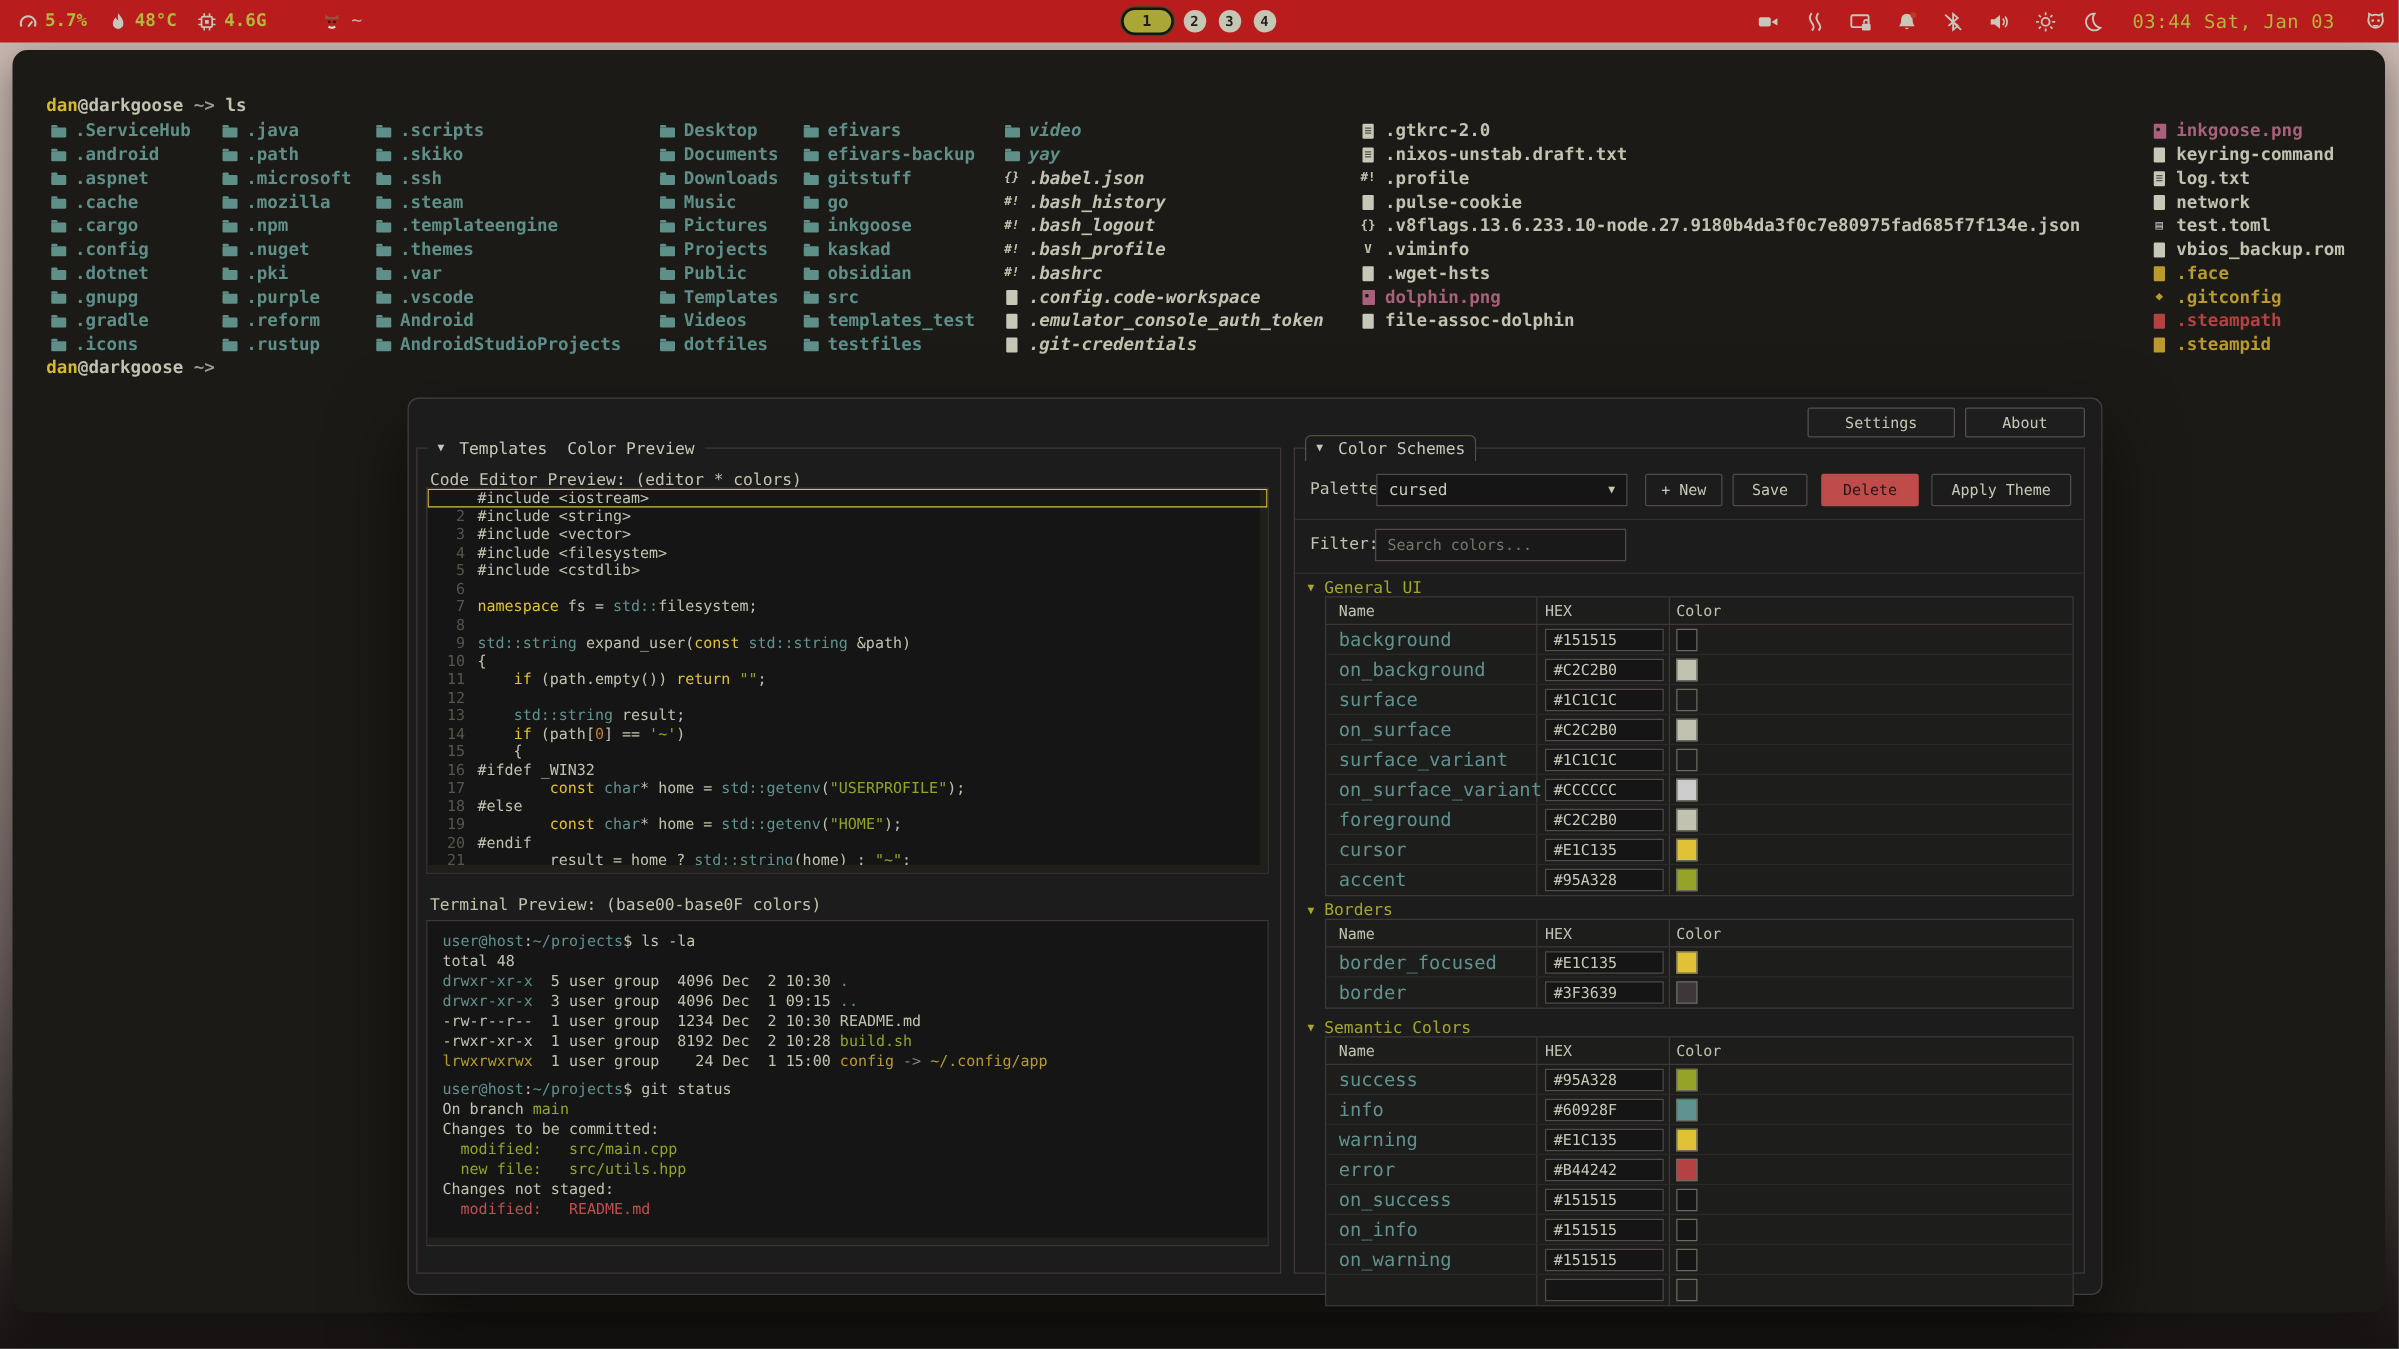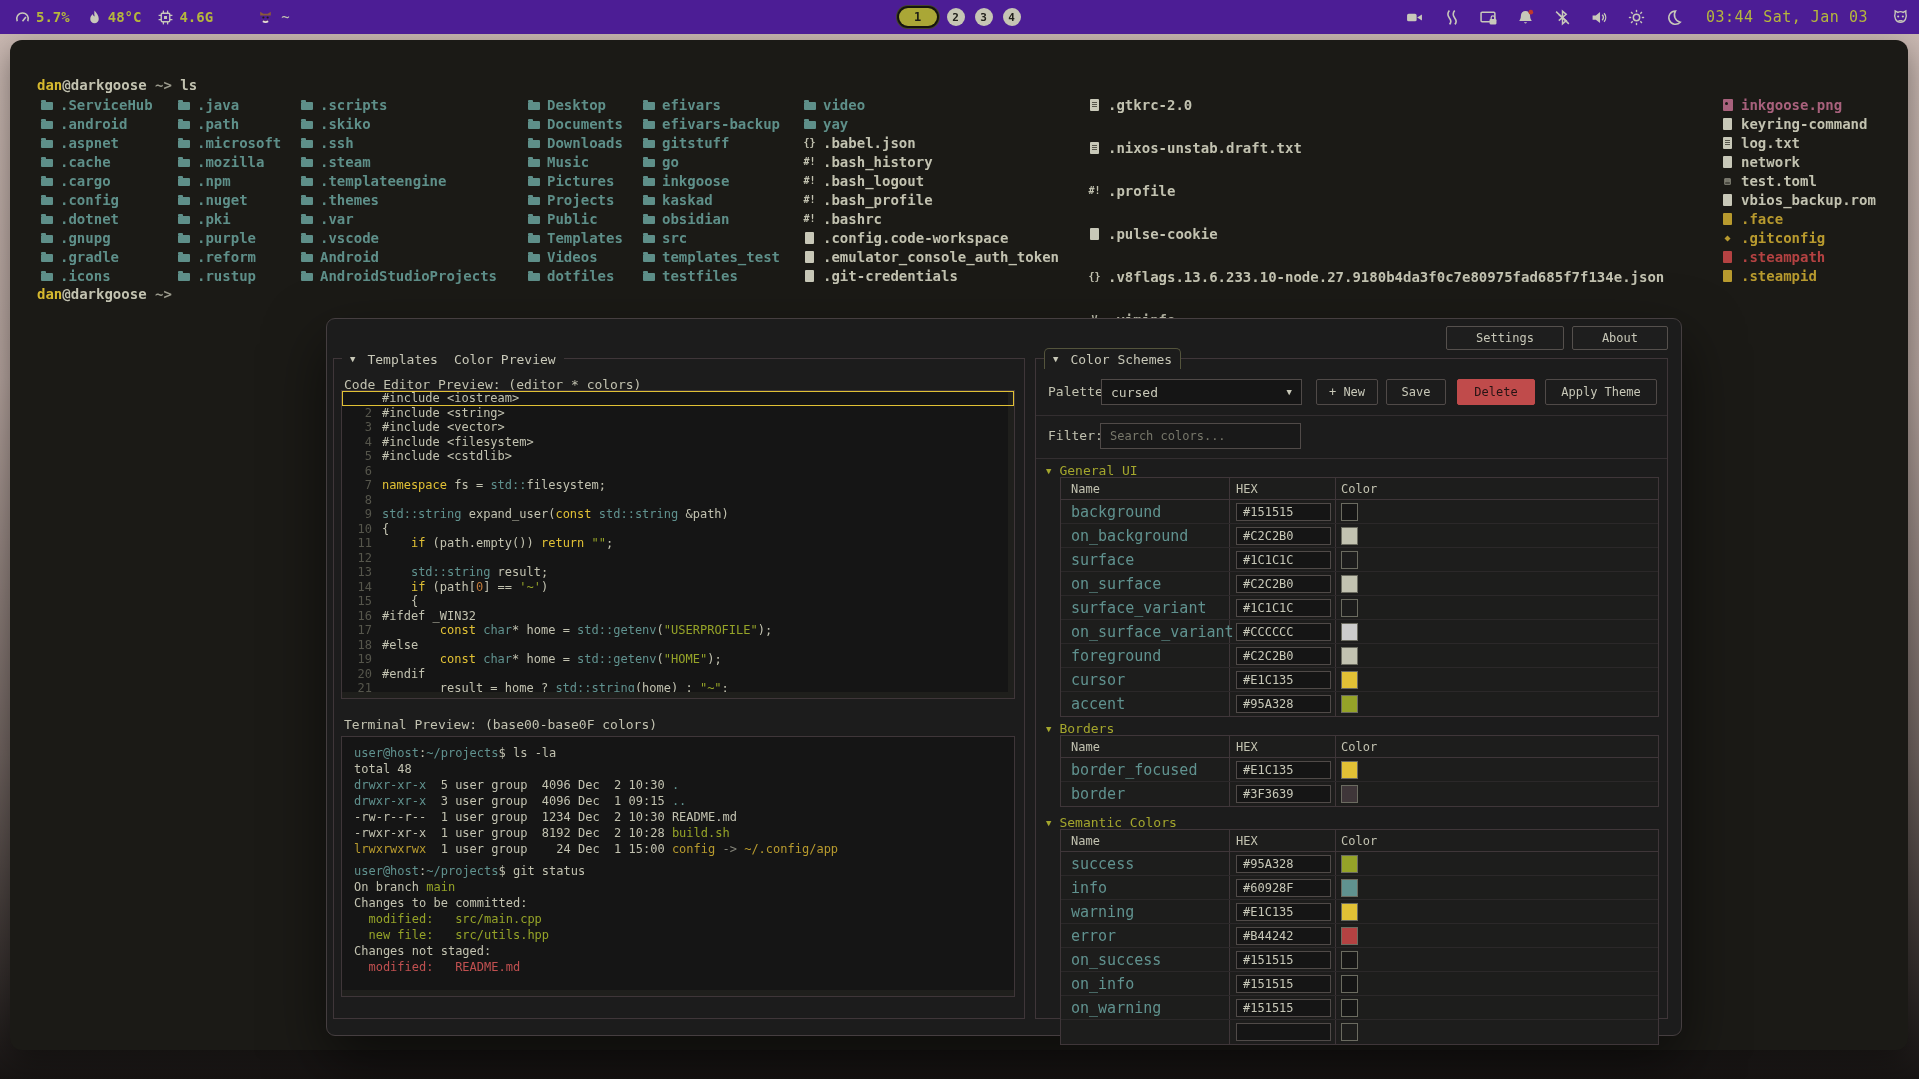--- a/index.html
+++ b/index.html
@@ -3,21 +3,21 @@
 <meta charset="utf-8">
 <style>
   html,body{margin:0;padding:0}
   body{
     width:1919px;height:1079px;position:relative;overflow:hidden;
     background:linear-gradient(180deg,#cbbab3 0%,#b3a29c 35%,#6e625e 70%,#171413 100%);
     font-family:"DejaVu Sans Mono","Liberation Mono",monospace;
     -webkit-font-smoothing:antialiased;
   }
   
-  .topbar{position:absolute;left:0;top:0;width:1919px;height:34px;background:#4c1d95;
+  .topbar{position:absolute;left:0;top:0;width:1919px;height:34px;background:#b91c1c;
     display:flex;align-items:center;color:#c8c8ba;z-index:5}
   .tb-left{position:absolute;left:14px;top:0;height:34px;display:flex;align-items:center;gap:16px}
   .tb-mod{display:flex;align-items:center;gap:5px;color:#b5b73c;font-size:14px;font-weight:700}
   .tb-term{display:flex;align-items:center;gap:7px;color:#c2c2b0;font-size:14px;margin-left:28px}
   .tb-center{position:absolute;left:0;right:0;top:0;height:34px;display:flex;align-items:center;justify-content:center;gap:10px}
   .ws-pill{width:38px;height:18px;border-radius:10px;background:#aaa736;color:#1d1d15;font-size:12px;font-weight:700;
     display:flex;align-items:center;justify-content:center;box-shadow:0 0 0 2px #15140f,0 0 0 3px #45442c}
   .ws-dot{width:18px;height:18px;border-radius:50%;background:#c6c6b4;color:#22221c;font-size:11px;font-weight:700;
     display:flex;align-items:center;justify-content:center}
   .tb-right{position:absolute;right:10px;top:0;height:34px;display:flex;align-items:center;gap:20px}
@@ -531,21 +531,21 @@
           </span>
           <span>templates_test</span>
         </div>
         <div class="lsitem c-teal">
           <span class="ic">
             <span class="ic-folder"></span>
           </span>
           <span>testfiles</span>
         </div>
       </div>
-      <div class="lscol" style="left: 792px; top: 55px;">
+      <div class="lscol" style="left: 792px; top: 55px; font-style: italic;">
         <div class="lsitem c-teal">
           <span class="ic">
             <span class="ic-folder"></span>
           </span>
           <span>video</span>
         </div>
         <div class="lsitem c-teal">
           <span class="ic">
             <span class="ic-folder"></span>
           </span>
@@ -583,21 +583,21 @@
           </span>
           <span>.emulator_console_auth_token</span>
         </div>
         <div class="lsitem c-fg">
           <span class="ic">
             <span class="ic-file"></span>
           </span>
           <span>.git-credentials</span>
         </div>
       </div>
-      <div class="lscol" style="left: 1077px; top: 55px; gap: 24px;">
+      <div class="lscol" style="left: 1077px; top: 55px;">
         <div class="lsitem c-fg">
           <span class="ic">
             <span class="ic-filetext"></span>
           </span>
           <span>.gtkrc-2.0</span>
         </div>
         <div class="lsitem c-fg">
           <span class="ic">
             <span class="ic-filetext"></span>
           </span>

